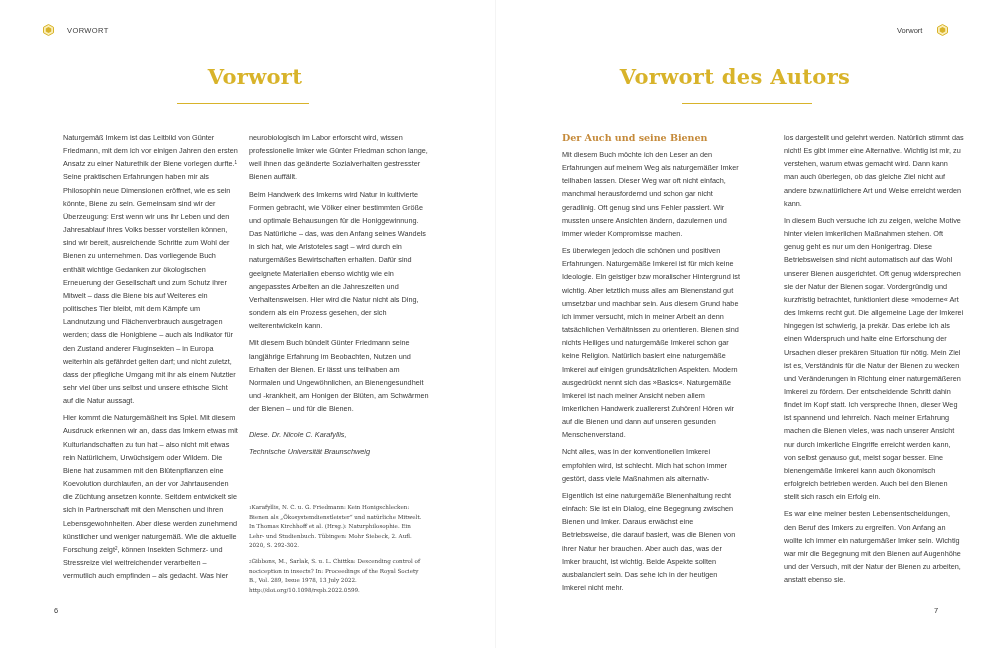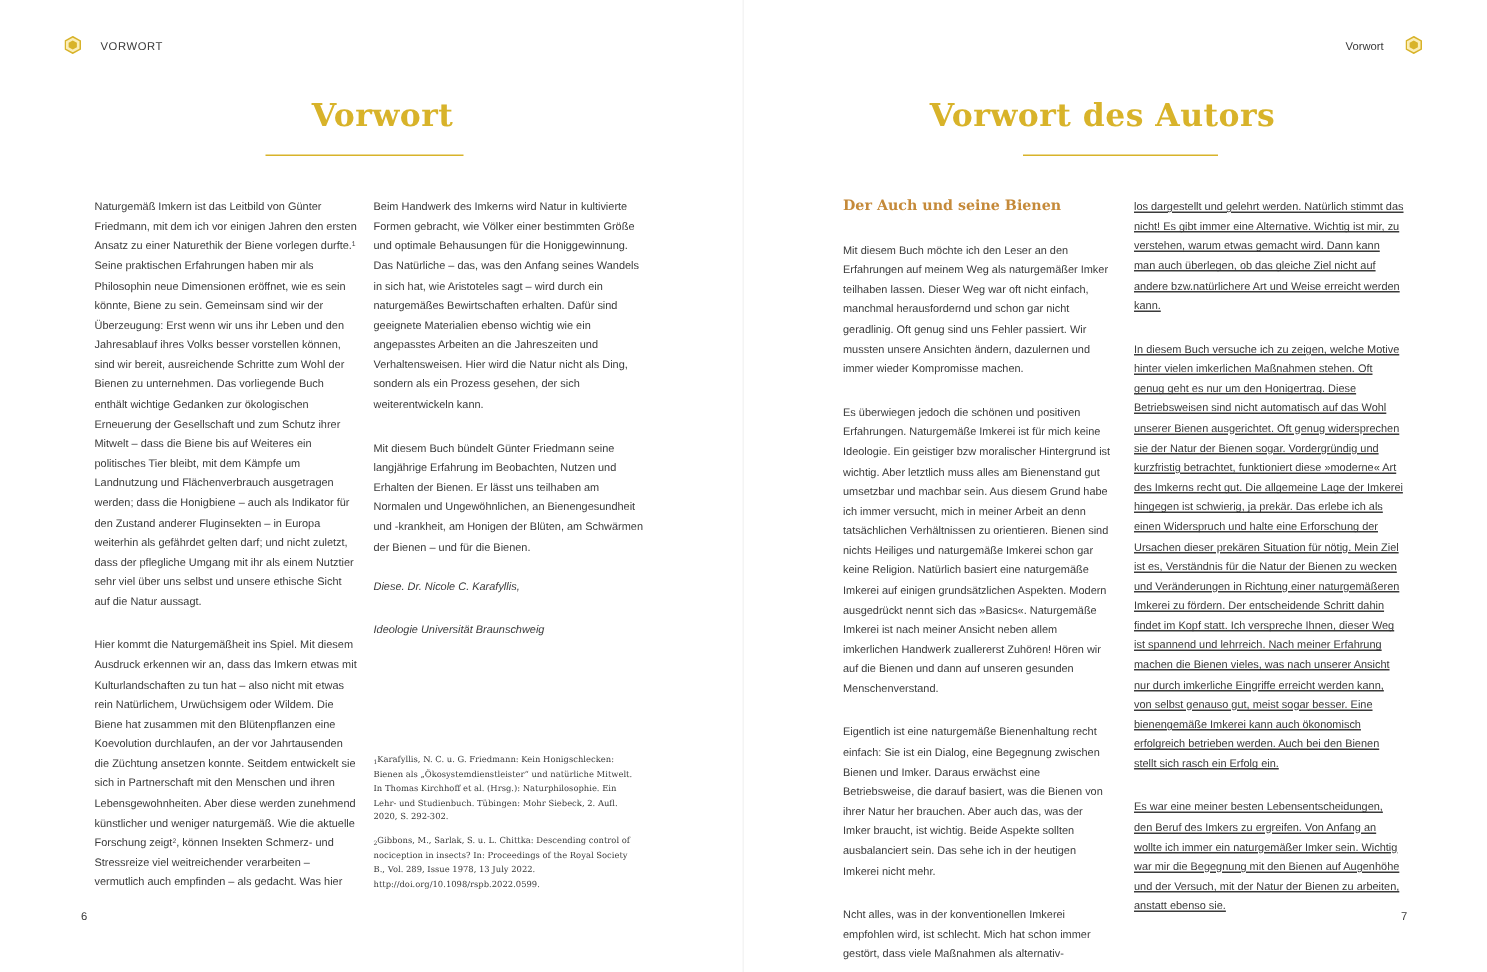--- a/index.html
+++ b/index.html
@@ -17,21 +17,21 @@
   .title {
     position: absolute; top: 64px; font-family: "DejaVu Serif", serif; font-weight: bold;
     font-size: 21px; color: #d8b32a; text-align: center; letter-spacing: 0.3px;
   }
   .title-rule { position: absolute; top: 103px; height: 1px; background: #d8b32a; }
   .col {
     position: absolute; top: 131px; width: 176px; font-size: 7.3px; line-height: 13.15px;
     color: #3a3a3a; text-align: left;
   }
   .col p { margin: 0; }
-  .col p + p { margin-top: 16px; }
+  .col p + p { margin-top: 4px; }
   .col sup { font-size: 4.5px; vertical-align: top; position: relative; top: -1px; }
   .subhead {
     font-family: "DejaVu Serif", serif; font-weight: bold; font-size: 9.5px; color: #c58a3a;
     line-height: 13px; margin: 0 0 0 0;
   }
   .sig { font-style: italic; margin-top: 13px !important; }
   .footnotes {
     position: absolute; left: 249px; top: 503px; width: 178px;
     font-family: "DejaVu Serif", serif; font-size: 5.6px; line-height: 9.6px; color: #3a3a3a;
   }
@@ -52,24 +52,25 @@
 
 <div class="title" style="left:150px; width:210px;">Vorwort</div>
 <div class="title-rule" style="left:177px; width:132px;"></div>
 
 <div class="col" style="left:63px;">
   <p><span>Naturgemäß Imkern ist das Leitbild von Günter Friedmann, mit dem ich vor einigen Jahren den ersten Ansatz zu einer Naturethik der Biene vorlegen durfte.</span><sup>1</sup><span> Seine praktischen Erfahrungen haben mir als Philosophin neue Dimensionen eröffnet, wie es sein könnte, Biene zu sein. Gemeinsam sind wir der Überzeugung: Erst wenn wir uns ihr Leben und den Jahresablauf ihres Volks besser vorstellen können, sind wir bereit, ausreichende Schritte zum Wohl der Bienen zu unternehmen. Das vorliegende Buch enthält wichtige Gedanken zur ökologischen Erneuerung der Gesellschaft und zum Schutz ihrer Mitwelt – dass die Biene bis auf Weiteres ein politisches Tier bleibt, mit dem Kämpfe um Landnutzung und Flächenverbrauch ausgetragen werden; dass die Honigbiene – auch als Indikator für den Zustand anderer Fluginsekten – in Europa weiterhin als gefährdet gelten darf; und nicht zuletzt, dass der pflegliche Umgang mit ihr als einem Nutztier sehr viel über uns selbst und unsere ethische Sicht auf die Natur aussagt.</span></p>
   <p><span>Hier kommt die Naturgemäßheit ins Spiel. Mit diesem Ausdruck erkennen wir an, dass das Imkern etwas mit Kulturlandschaften zu tun hat – also nicht mit etwas rein Natürlichem, Urwüchsigem oder Wildem. Die Biene hat zusammen mit den Blütenpflanzen eine Koevolution durchlaufen, an der vor Jahrtausenden die Züchtung ansetzen konnte. Seitdem entwickelt sie sich in Partnerschaft mit den Menschen und ihren Lebensgewohnheiten. Aber diese werden zunehmend künstlicher und weniger naturgemäß. Wie die aktuelle Forschung zeigt</span><sup>2</sup><span>, können Insekten Schmerz- und Stressreize viel weitreichender verarbeiten – vermutlich auch empfinden – als gedacht. Was hier</span></p>
 </div>
 
 <div class="col" style="left:249px; width:180px;">
+  <p>neurobiologisch im Labor erforscht wird, wissen professionelle Imker wie Günter Friedman schon lange, weil ihnen das geänderte Sozialverhalten gestresster Bienen auffällt.</p>
   <p>Beim Handwerk des Imkerns wird Natur in kultivierte Formen gebracht, wie Völker einer bestimmten Größe und optimale Behausungen für die Honiggewinnung. Das Natürliche – das, was den Anfang seines Wandels in sich hat, wie Aristoteles sagt – wird durch ein naturgemäßes Bewirtschaften erhalten. Dafür sind geeignete Materialien ebenso wichtig wie ein angepasstes Arbeiten an die Jahreszeiten und Verhaltensweisen. Hier wird die Natur nicht als Ding, sondern als ein Prozess gesehen, der sich weiterentwickeln kann.</p>
   <p>Mit diesem Buch bündelt Günter Friedmann seine langjährige Erfahrung im Beobachten, Nutzen und Erhalten der Bienen. Er lässt uns teilhaben am Normalen und Ungewöhnlichen, an Bienengesundheit und -krankheit, am Honigen der Blüten, am Schwärmen der Bienen – und für die Bienen.</p>
   <p class="sig">Diese. Dr. Nicole C. Karafyllis,</p>
-  <p style="font-style:italic;">Ideologie Universität Braunschweig</p>
+  <p style="font-style:italic;">Technische Universität Braunschweig</p>
 </div>
 
 <div class="footnotes">
   <p><sup>1</sup><span>Karafyllis, N. C. u. G. Friedmann: Kein Honigschlecken: Bienen als „Ökosystemdienstleister“ und natürliche Mitwelt. In Thomas Kirchhoff et al. (Hrsg.): Naturphilosophie. Ein Lehr- und Studienbuch. Tübingen: Mohr Siebeck, 2. Aufl. 2020, S. 292-302.</span></p>
   <p><sup>2</sup><span>Gibbons, M., Sarlak, S. u. L. Chittka: Descending control of nociception in insects? In: Proceedings of the Royal Society B., Vol. 289, Issue 1978, 13 July 2022. http://doi.org/10.1098/rspb.2022.0599.</span></p>
 </div>
 
 <div class="folio" style="left:54px;">6</div>
 
 <div class="running-head" style="left:897px; letter-spacing:0;">Vorwort</div>
@@ -78,23 +79,23 @@
   <polygon points="11,6 16.5,9 16.5,15 11,18 5.5,15 5.5,9" fill="#d8b32a"></polygon>
 </svg>
 
 <div class="title" style="left:600px; width:270px;">Vorwort des Autors</div>
 <div class="title-rule" style="left:682px; width:130px;"></div>
 
 <div class="col" style="left:562px; width:180px;">
   <p class="subhead">Der Auch und seine Bienen</p>
   <p>Mit diesem Buch möchte ich den Leser an den Erfahrungen auf meinem Weg als naturgemäßer Imker teilhaben lassen. Dieser Weg war oft nicht einfach, manchmal herausfordernd und schon gar nicht geradlinig. Oft genug sind uns Fehler passiert. Wir mussten unsere Ansichten ändern, dazulernen und immer wieder Kompromisse machen.</p>
   <p>Es überwiegen jedoch die schönen und positiven Erfahrungen. Naturgemäße Imkerei ist für mich keine Ideologie. Ein geistiger bzw moralischer Hintergrund ist wichtig. Aber letztlich muss alles am Bienenstand gut umsetzbar und machbar sein. Aus diesem Grund habe ich immer versucht, mich in meiner Arbeit an denn tatsächlichen Verhältnissen zu orientieren. Bienen sind nichts Heiliges und naturgemäße Imkerei schon gar keine Religion. Natürlich basiert eine naturgemäße Imkerei auf einigen grundsätzlichen Aspekten. Modern ausgedrückt nennt sich das »Basics«. Naturgemäße Imkerei ist nach meiner Ansicht neben allem imkerlichen Handwerk zuallererst Zuhören! Hören wir auf die Bienen und dann auf unseren gesunden Menschenverstand.</p>
+  <p>Ncht alles, was in der konventionellen Imkerei empfohlen wird, ist schlecht. Mich hat schon immer gestört, dass viele Maßnahmen als alternativ-</p>
   <p>Eigentlich ist eine naturgemäße Bienenhaltung recht einfach: Sie ist ein Dialog, eine Begegnung zwischen Bienen und Imker. Daraus erwächst eine Betriebsweise, die darauf basiert, was die Bienen von ihrer Natur her brauchen. Aber auch das, was der Imker braucht, ist wichtig. Beide Aspekte sollten ausbalanciert sein. Das sehe ich in der heutigen Imkerei nicht mehr.</p>
-  <p>Ncht alles, was in der konventionellen Imkerei empfohlen wird, ist schlecht. Mich hat schon immer gestört, dass viele Maßnahmen als alternativ-</p>
 </div>
 
-<div class="col" style="left:756px; width:180px;text-decoration:underline;">
+<div class="col" style="left:784px; width:180px;">
   <p>los dargestellt und gelehrt werden. Natürlich stimmt das nicht! Es gibt immer eine Alternative. Wichtig ist mir, zu verstehen, warum etwas gemacht wird. Dann kann man auch überlegen, ob das gleiche Ziel nicht auf andere bzw.natürlichere Art und Weise erreicht werden kann.</p>
   <p>In diesem Buch versuche ich zu zeigen, welche Motive hinter vielen imkerlichen Maßnahmen stehen. Oft genug geht es nur um den Honigertrag. Diese Betriebsweisen sind nicht automatisch auf das Wohl unserer Bienen ausgerichtet. Oft genug widersprechen sie der Natur der Bienen sogar. Vordergründig und kurzfristig betrachtet, funktioniert diese »moderne« Art des Imkerns recht gut. Die allgemeine Lage der Imkerei hingegen ist schwierig, ja prekär. Das erlebe ich als einen Widerspruch und halte eine Erforschung der Ursachen dieser prekären Situation für nötig. Mein Ziel ist es, Verständnis für die Natur der Bienen zu wecken und Veränderungen in Richtung einer naturgemäßeren Imkerei zu fördern. Der entscheidende Schritt dahin findet im Kopf statt. Ich verspreche Ihnen, dieser Weg ist spannend und lehrreich. Nach meiner Erfahrung machen die Bienen vieles, was nach unserer Ansicht nur durch imkerliche Eingriffe erreicht werden kann, von selbst genauso gut, meist sogar besser. Eine bienengemäße Imkerei kann auch ökonomisch erfolgreich betrieben werden. Auch bei den Bienen stellt sich rasch ein Erfolg ein.</p>
   <p>Es war eine meiner besten Lebensentscheidungen, den Beruf des Imkers zu ergreifen. Von Anfang an wollte ich immer ein naturgemäßer Imker sein. Wichtig war mir die Begegnung mit den Bienen auf Augenhöhe und der Versuch, mit der Natur der Bienen zu arbeiten, anstatt ebenso sie.</p>
 </div>
 
 <div class="folio" style="left:934px;">7</div>
 
 </body></html>

